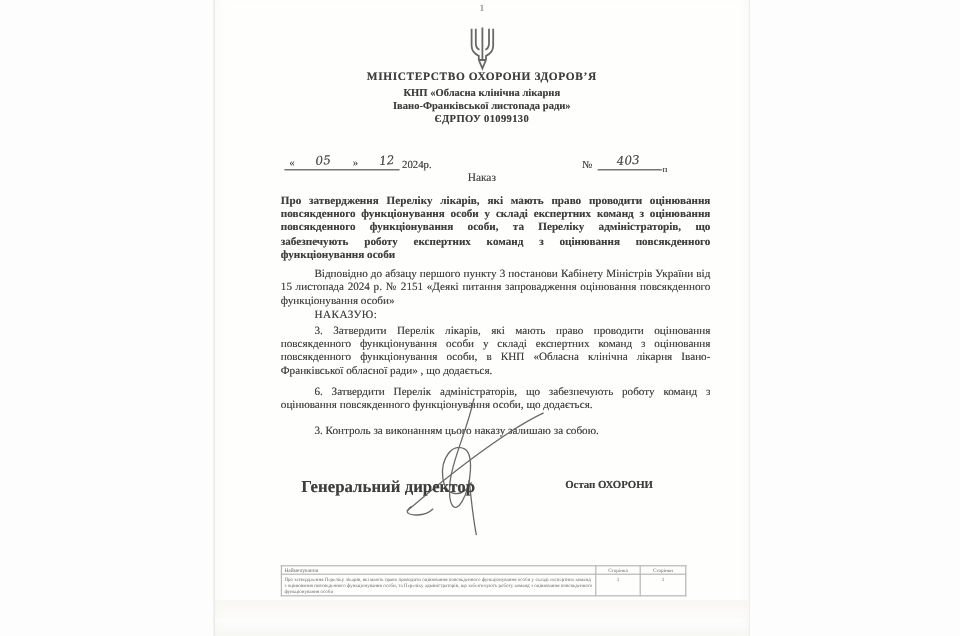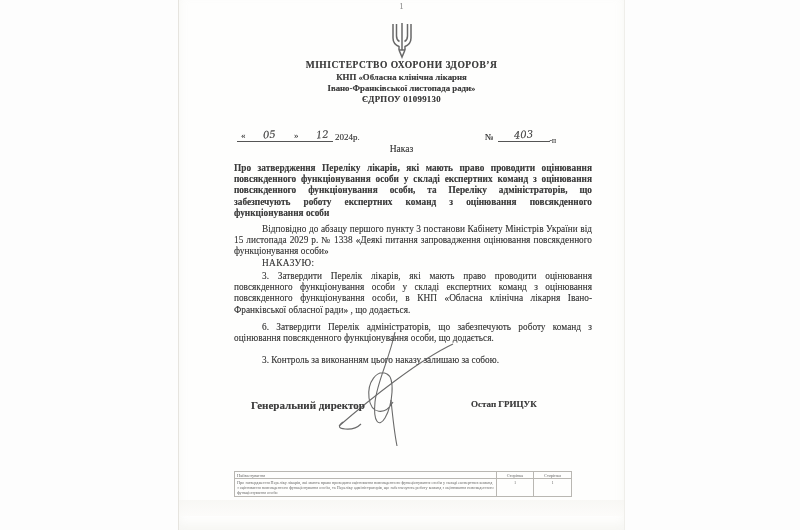--- a/index.html
+++ b/index.html
@@ -29,21 +29,21 @@
     text-align:center; padding-bottom:1px; margin-left:4px; }
   .num-suffix { font-size:7.5px; position:relative; top:3px; }
   .block { left:55px; width:358px; font-size:9.3px; line-height:11.2px; text-align:justify; }
   .subject { top:163px; font-weight:bold; }
   .indent { text-indent:28px; }
   .preamble { top:224px; }
   .nakazuyu { top:258px; left:83px; font-size:9.3px; font-weight:normal; letter-spacing:0.4px; }
   .item1 { top:271px; }
   .item2 { top:322px; }
   .item3 { top:355px; }
-  .sig-pos { top:399px; left:72px; font-size:11px; font-weight:bold; }
+  .sig-pos { top:399px; left:72px; font-size:14px; font-weight:bold; }
   .sig-name { top:399px; left:292px; font-size:9px; font-weight:bold; }
   .sig-scrawl { top:330px; left:150px; width:130px; height:118px; }
   .ftable { position:absolute; left:55px; top:471px; width:337px; border-collapse:collapse;
     table-layout:fixed; }
   .ftable td { border:1px solid #b9b7b2; color:#6a6a68; vertical-align:top;
     padding:0.5px 2px; overflow:hidden; }
   .f-name-hdr { font-size:4.5px; height:6px; }
   .f-name-txt { font-size:4.2px; line-height:5.2px; }
   .f-col-hdr { font-size:4.3px; text-align:center; }
   .f-val { font-size:4.3px; text-align:center; }
@@ -88,39 +88,39 @@
     </div>
 
     <div class="abs num-group txt">
       <span>№</span>
       <span class="num-underline"><span class="handwrit">403</span></span>
       <span class="num-suffix">-п</span>
     </div>
 
     <div class="abs block subject txt">Про затвердження Переліку лікарів, які мають право проводити оцінювання повсякденного функціонування особи у складі експертних команд з оцінювання повсякденного функціонування особи, та Переліку адміністраторів, що забезпечують роботу експертних команд з оцінювання повсякденного функціонування особи</div>
 
-    <div class="abs block preamble indent txt">Відповідно до абзацу першого пункту 3 постанови Кабінету Міністрів України від 15 листопада 2029 р. № 1338 «Деякі питання запровадження оцінювання повсякденного функціонування особи»</div>
+    <div class="abs block preamble indent txt">Відповідно до абзацу першого пункту 3 постанови Кабінету Міністрів України від 15 листопада 2024 р. № 2151 «Деякі питання запровадження оцінювання повсякденного функціонування особи»</div>
 
     <div class="abs nakazuyu txt">НАКАЗУЮ:</div>
 
     <div class="abs block item1 indent txt">3. Затвердити Перелік лікарів, які мають право проводити оцінювання повсякденного функціонування особи у складі експертних команд з оцінювання повсякденного функціонування особи, в КНП «Обласна клінічна лікарня Івано-Франківської обласної ради» , що додається.</div>
     <div class="abs block item2 indent txt">6. Затвердити Перелік адміністраторів, що забезпечують роботу команд з оцінювання повсякденного функціонування особи, що додається.</div>
     <div class="abs block item3 indent txt">3. Контроль за виконанням цього наказу залишаю за собою.</div>
 
     <div class="abs sig-scrawl">
       <svg width="130" height="118" viewBox="0 0 130 118" fill="none" stroke="#5a5a5a" stroke-width="1.1" opacity="0.9">
         <path d="M66 2 C60 30 48 52 46 72 C44 92 50 98 56 88 C64 74 66 48 58 44 C48 39 38 52 40 68 C42 84 56 86 64 72"></path>
         <path d="M10 96 C40 70 90 30 124 14"></path>
         <path d="M14 92 q-8 6 2 7 q10 1 16 -5"></path>
         <path d="M62 70 C64 90 66 106 68 116"></path>
       </svg>
     </div>
 
     <div class="abs sig-pos txt">Генеральний директор</div>
-    <div class="abs sig-name txt">Остап ГРИЦУК</div>
+    <div class="abs sig-name txt">Остап ОХОРОНИ</div>
 
     <table class="ftable">
       <tbody>
           <tr>
         <td class="f-name-hdr" style="width:262px;">Найменування</td>
         <td class="f-col-hdr" style="width:37px;">Сторінка</td>
         <td class="f-col-hdr" style="width:38px;">Сторінки</td>
       </tr>
       <tr>
         <td class="f-name-txt">Про затвердження Переліку лікарів, які мають право проводити оцінювання повсякденного функціонування особи у складі експертних команд з оцінювання повсякденного функціонування особи, та Переліку адміністраторів, що забезпечують роботу команд з оцінювання повсякденного функціонування особи</td>

